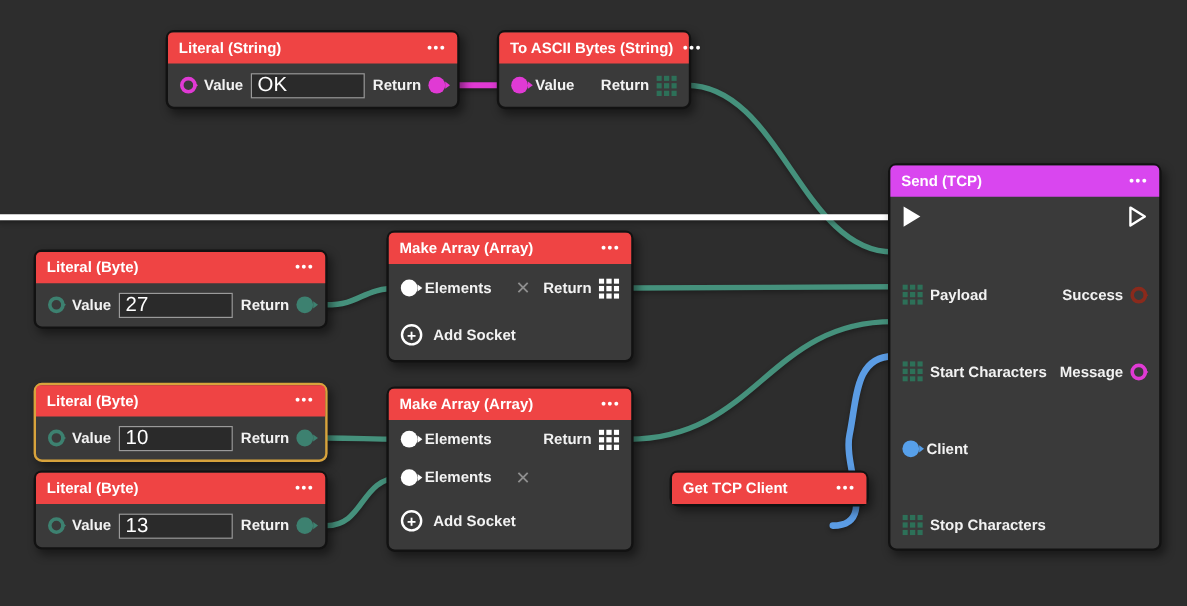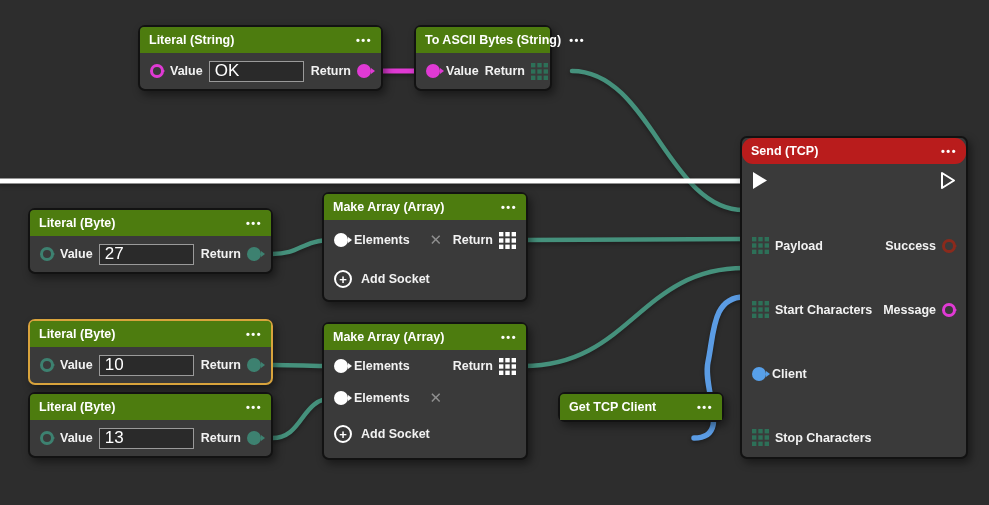--- a/index.html
+++ b/index.html
@@ -17,22 +17,22 @@
     border:2px solid #121212; border-radius:7px;
     box-shadow:3px 4px 8px rgba(0,0,0,0.45);
     color:#f2f2f2;
   }
   .node.selected { border-color:#d8a33c; }
   .node-header {
     height:26px; display:flex; align-items:center; justify-content:space-between;
     padding:0 9px; border-radius:4px 4px 0 0;
     font-size:12.5px; font-weight:700; white-space:nowrap; color:#ffffff;
   }
-  .hdr-green { background:#4d7c0f; }
-  .hdr-blue  { background:#b91c1c;border-radius:11px; }
+  .hdr-green { background:#ef4444; }
+  .hdr-blue  { background:#d946ef; }
   .menu-dots { font-size:11px; letter-spacing:1.5px; cursor:pointer; margin-left:8px; }
 
   .row {
     display:flex; align-items:center; gap:6px; padding:0 10px;
     font-size:12.5px; font-weight:700; position:relative;
   }
   .spacer { margin-left:auto; }
 
   
   .sock {
@@ -70,21 +70,21 @@
 
   .add-socket { display:flex; align-items:center; gap:9px; cursor:pointer; }
   .add-circle {
     width:18px; height:18px; border:2px solid #ffffff; border-radius:50%;
     display:flex; align-items:center; justify-content:center;
     font-size:13px; font-weight:700; color:#fff; line-height:1;
   }
 
   
   #node-literal-string { left:138px; top:25px;  width:245px; }
-  #node-to-ascii       { left:414px; top:25px;  width:138px; }
+  #node-to-ascii       { left:414px; top:25px;  width:162px; }
   #node-send-tcp       { left:740px; top:136px; width:228px; padding-bottom:5px; }
   #node-literal-byte-1 { left:28px;  top:208px; width:245px; }
   #node-make-array-1   { left:322px; top:192px; width:206px; padding-bottom:2px; }
   #node-literal-byte-2 { left:28px;  top:319px; width:245px; }
   #node-literal-byte-3 { left:28px;  top:392px; width:245px; }
   #node-make-array-2   { left:322px; top:322px; width:206px; padding-bottom:4px; }
   #node-get-tcp        { left:558px; top:392px; width:166px; }
 
   .row-36 { height:36px; }
   .row-32 { height:32px; }

